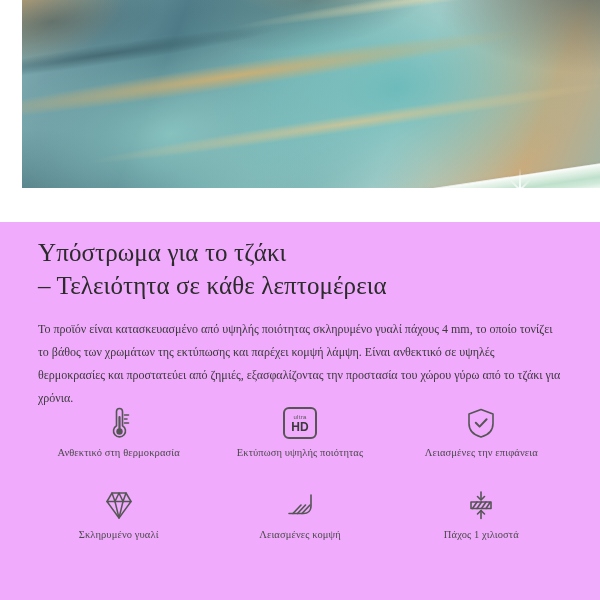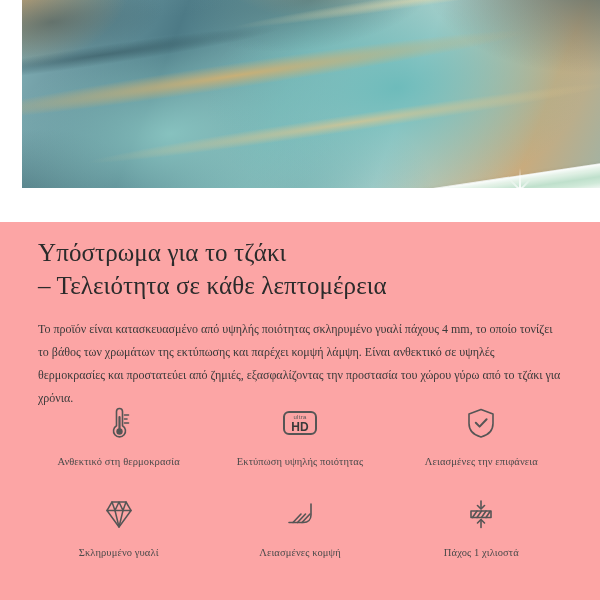--- a/index.html
+++ b/index.html
@@ -11,21 +11,21 @@
     height: 600px;
     background: #ffffff;
     font-family: "Liberation Sans", sans-serif;
     overflow: hidden;
   }
 
   .page {
     position: relative;
     width: 600px;
     height: 600px;
-    background: #fca5a5;
+    background: #f0abfc;
     box-sizing: border-box;
   }
 
   
   .hero {
     position: relative;
     width: 600px;
     height: 222px;
     background: #ffffff;
     overflow: hidden;
@@ -238,31 +238,30 @@
 
   .feature-icon {
     width: 46px;
     height: 46px;
     display: flex;
     align-items: center;
     justify-content: center;
   }
 
   .feature-label {
-    margin-top: 9px;
     font-family: "Liberation Serif", serif;
     font-size: 10.5px;
     color: #4a4a4a;
     line-height: 14px;
     letter-spacing: 0.1px;
   }
 
   .ultra-hd-badge {
     width: 34px;
-    height: 24px;
+    height: 32px;
     border: 2px solid #555555;
     border-radius: 6px;
     display: flex;
     flex-direction: column;
     align-items: center;
     justify-content: center;
     box-sizing: border-box;
   }
   .ultra-hd-badge .ultra {
     font-family: "Liberation Sans", sans-serif;

